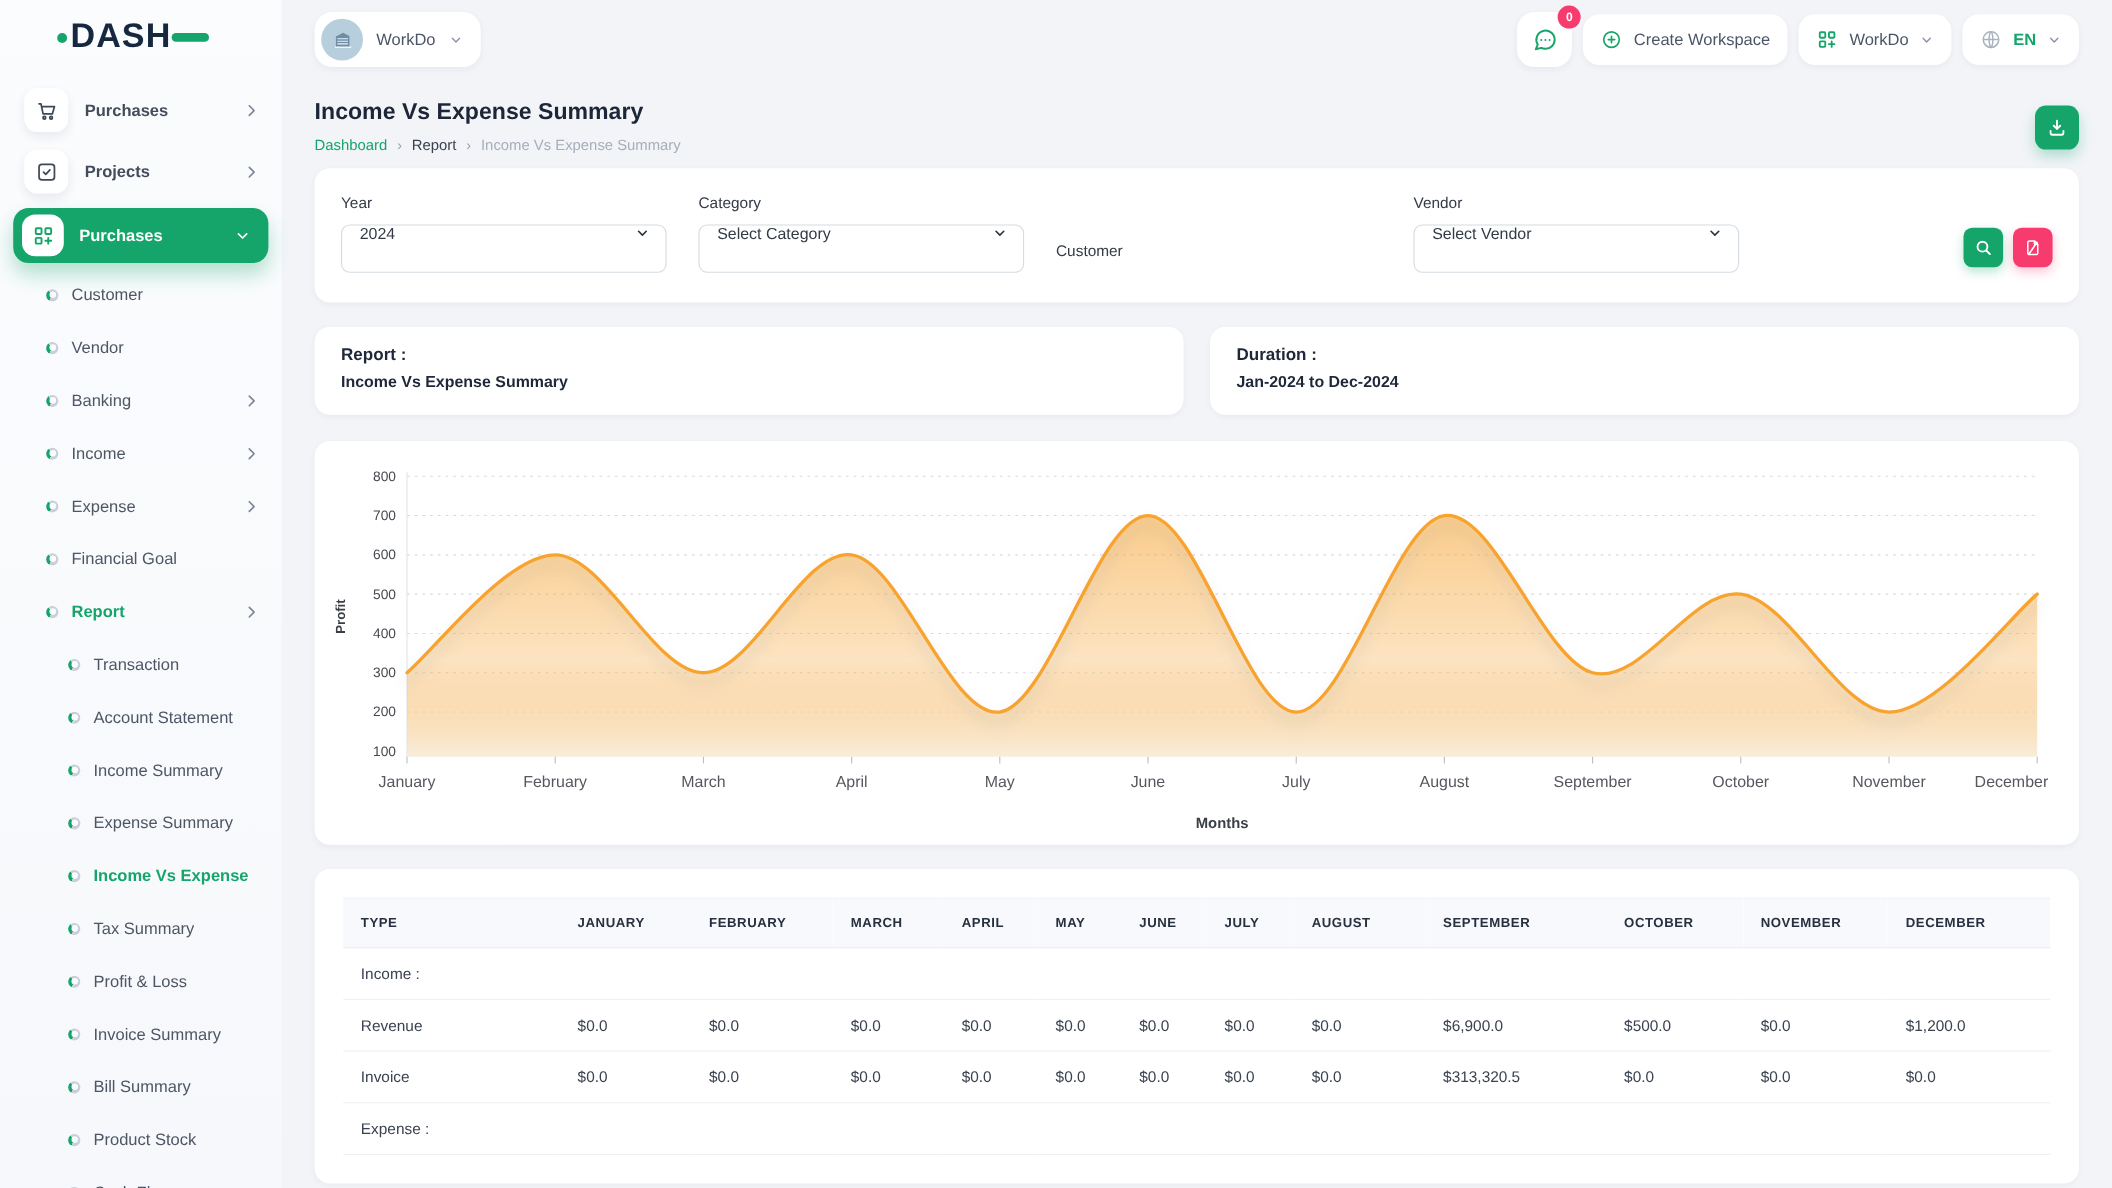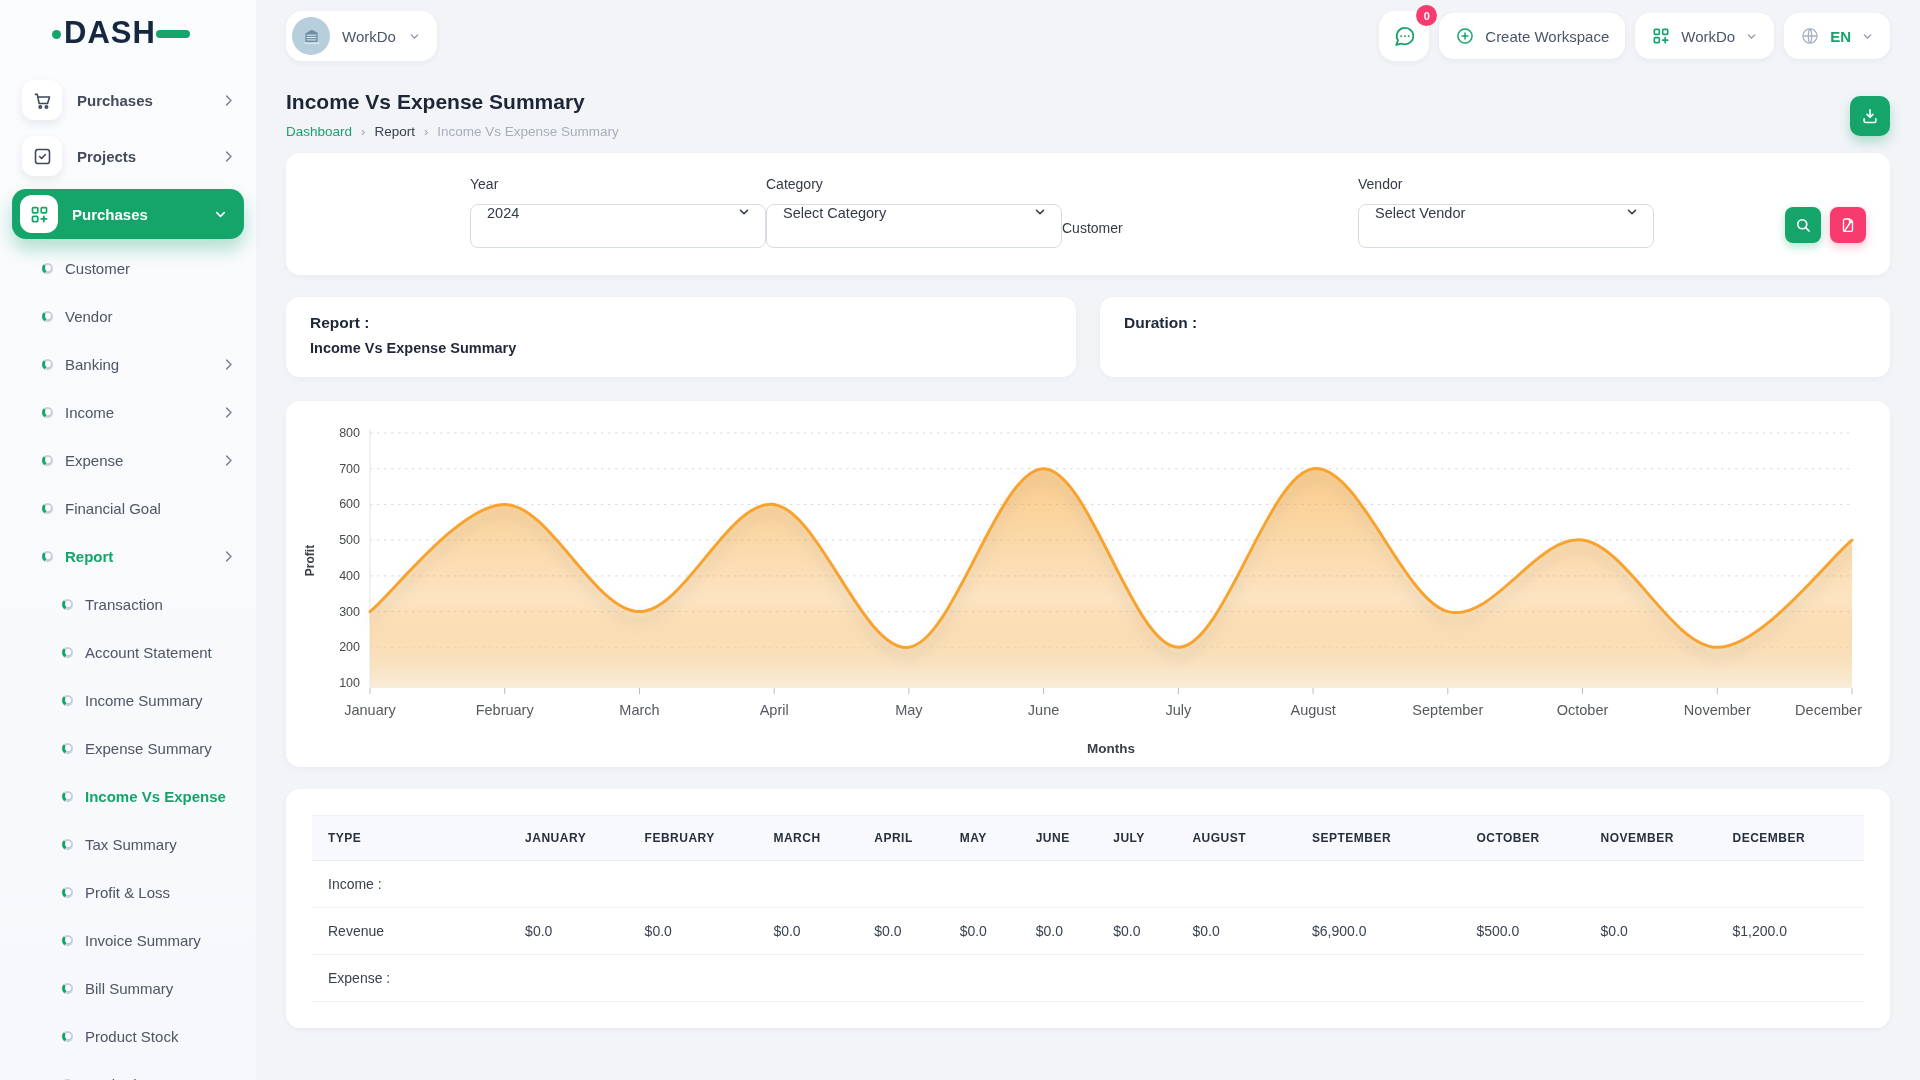--- a/index.html
+++ b/index.html
@@ -61,21 +61,21 @@
   .crumb-sep{color:#9aa2af;font-size:13px}
   .crumb-0{color:var(--green);cursor:pointer}
   .crumb-1{color:#39414e;cursor:pointer}
   .crumb-2{color:#a7aeba}
   .dl-btn{width:40px;height:40px;border-radius:10px;border:none;background:var(--green);display:flex;align-items:center;
           justify-content:center;cursor:pointer;box-shadow:0 6px 12px rgba(21,165,106,.3);margin-top:10px}
   .dl-btn svg{width:20px;height:20px}
 
   .card{background:#fff;border-radius:14px;box-shadow:0 2px 6px rgba(25,35,60,.04)}
   .filter-card{margin-top:14px;padding:23px 24px 27px}
-  .filter-row{display:flex;align-items:flex-end;margin-left:160px}
+  .filter-row{display:flex;gap:29px;align-items:flex-end;}
   .f-field{width:296px}
   .f-field label{display:block;font-size:14px;color:#343b47;margin-bottom:12px}
   .select{height:44px;border:1px solid #d5dbe2;border-radius:8px;background:#fff;display:flex;align-items:flex-start;
           justify-content:space-between;padding:0 14px 0 16px;font-size:14.5px;color:#333b47;cursor:pointer}
   .select .sm-chev{width:14px;height:14px;color:#2d3542;display:flex}
   .f-actions{display:flex;gap:9px;margin-left:auto;margin-bottom:5px}
   .btn-sq{width:36px;height:36px;border-radius:8px;border:none;display:flex;align-items:center;justify-content:center;cursor:pointer}
   .btn-search{background:var(--green);box-shadow:0 4px 10px rgba(21,165,106,.3)}
   .btn-reset{background:var(--pink);box-shadow:0 4px 10px rgba(248,59,110,.3)}
   .btn-sq svg{width:18px;height:18px}
@@ -389,20 +389,21 @@
     </div>
   </section>
 
   <div class="info-row">
     <section class="card info-card">
       <div class="t">Report :</div>
       <div class="v">Income Vs Expense Summary</div>
     </section>
     <section class="card info-card">
       <div class="t">Duration :</div>
+      <div class="v">Jan-2024 to Dec-2024</div>
     </section>
   </div>
 
   <section class="card chart-card">
     <div id="chart"><svg width="1568" height="344" viewBox="0 0 1568 344" font-family="Liberation Sans, DejaVu Sans, sans-serif">
     <defs>
       <linearGradient id="areaGrad" x1="0" y1="0" x2="0" y2="1">
         <stop offset="0" stop-color="#f6a93e" stop-opacity="0.6"></stop>
         <stop offset="0.6" stop-color="#f6a93e" stop-opacity="0.32"></stop>
         <stop offset="1" stop-color="#f8ecd9" stop-opacity="0.95"></stop>
@@ -506,18 +507,33 @@
             <td>$0.0</td>
             <td>$0.0</td>
             <td>$0.0</td>
             <td>$0.0</td>
             <td>$6,900.0</td>
             <td>$500.0</td>
             <td>$0.0</td>
             <td>$1,200.0</td>
           </tr>
           <tr>
+            <td>Invoice</td>
+            <td>$0.0</td>
+            <td>$0.0</td>
+            <td>$0.0</td>
+            <td>$0.0</td>
+            <td>$0.0</td>
+            <td>$0.0</td>
+            <td>$0.0</td>
+            <td>$0.0</td>
+            <td>$313,320.5</td>
+            <td>$0.0</td>
+            <td>$0.0</td>
+            <td>$0.0</td>
+          </tr>
+          <tr>
             <td colspan="13" class="section-td">Expense :</td>
           </tr>
         </tbody>
       </table>
   </section>
 </main>
 
 </body></html>

